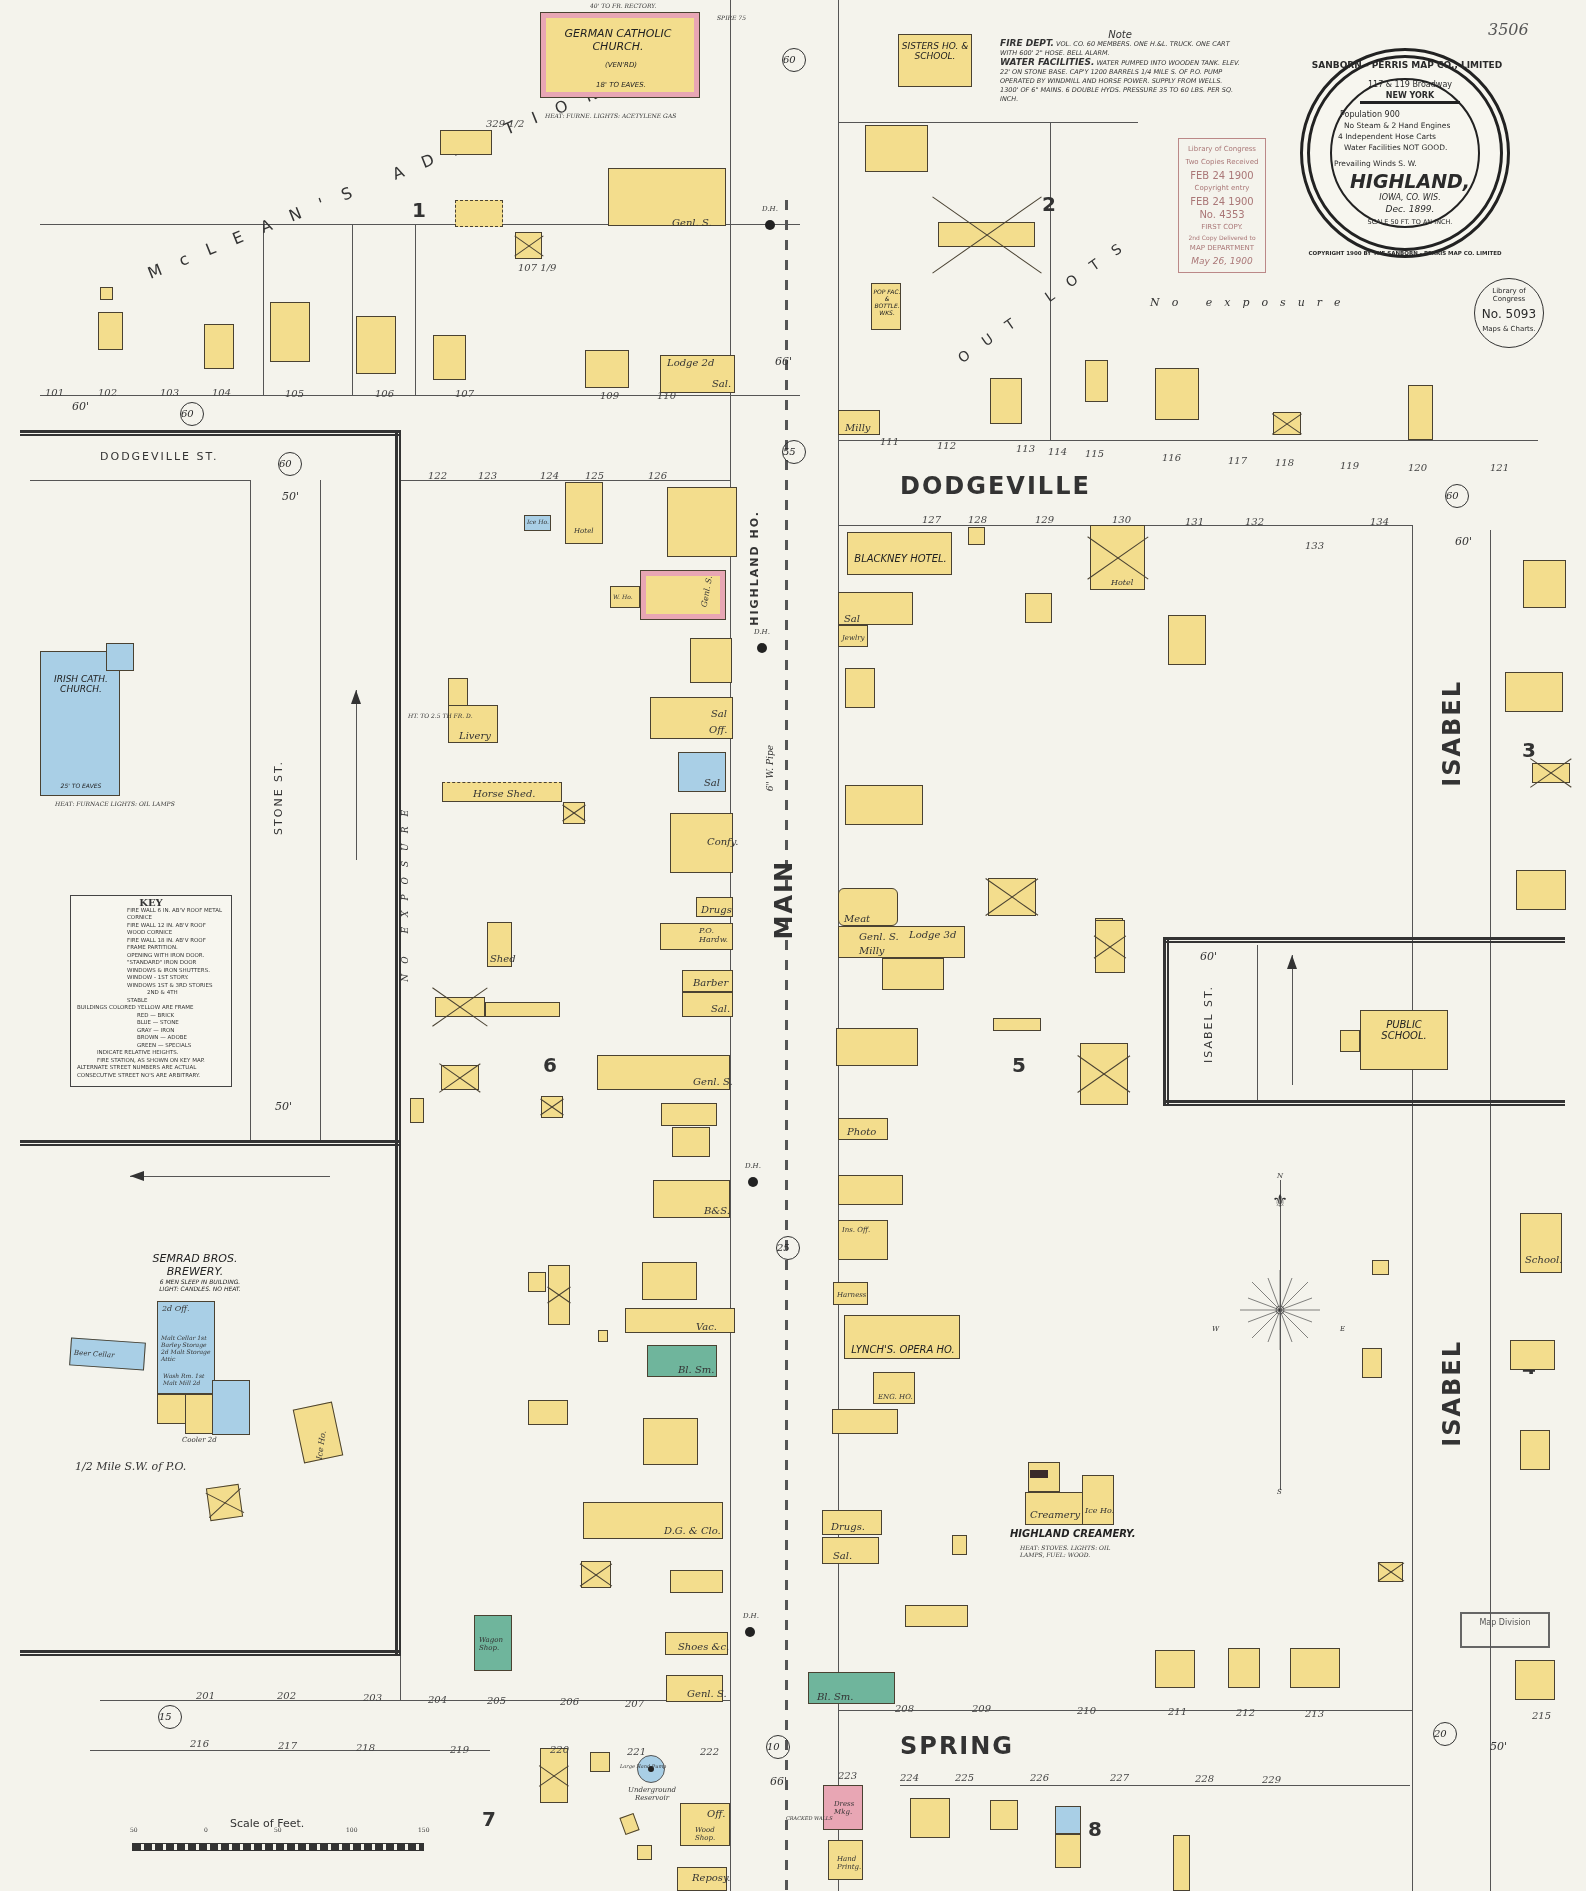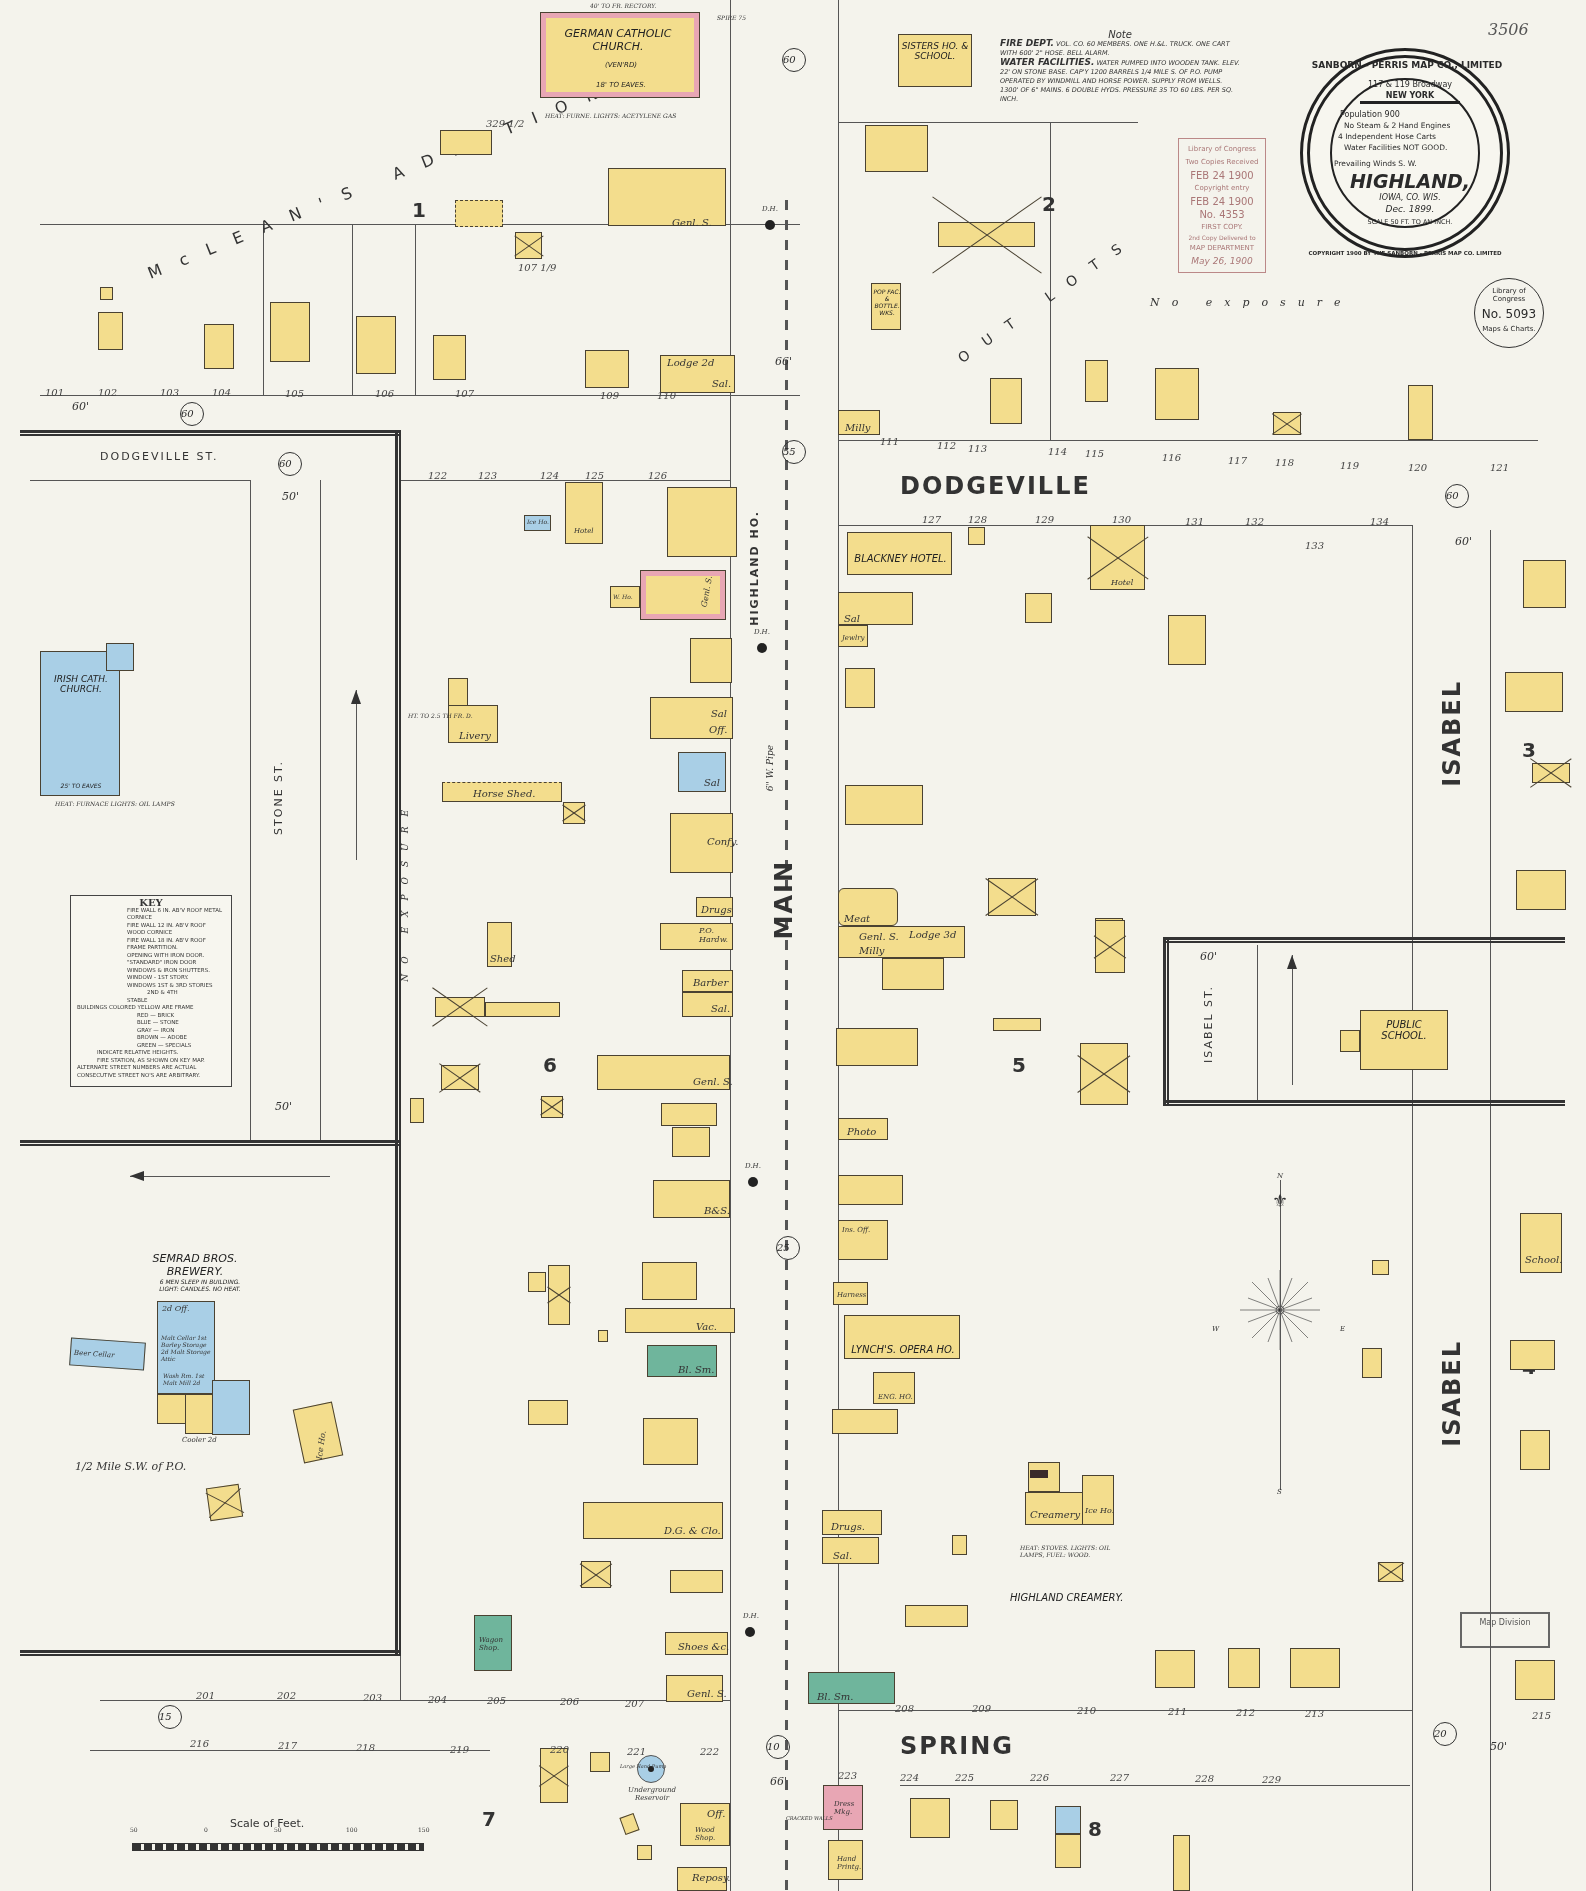--- a/index.html
+++ b/index.html
@@ -398,21 +398,21 @@
   </div>
 
   <div class="bld" style="left:1028px;top:1462px;width:32px;height:30px;"></div>
   <div class="abs" style="left:1030px;top:1470px;width:18px;height:8px;background:#3a2a2a;"></div>
   <div class="bld" style="left:1025px;top:1492px;width:60px;height:33px;">
     <div class="lbl" style="left:4px;top:16px;">Creamery</div>
   </div>
   <div class="bld" style="left:1082px;top:1475px;width:32px;height:50px;">
     <div class="lbl" style="left:2px;top:30px;font-size:8px;">Ice Ho.</div>
   </div>
-  <div class="blbl" style="left:1010px;top:1592px;font-size:10px;font-weight:normal;">HIGHLAND CREAMERY.</div>
+  <div class="blbl" style="left:1010px;top:1528px;font-size:10px;font-weight:bold;">HIGHLAND CREAMERY.</div>
   <div class="lbl" style="left:1020px;top:1544px;width:95px;white-space:normal;font-size:6px;">HEAT: STOVES. LIGHTS: OIL LAMPS, FUEL: WOOD.</div>
 
   <svg class="compass" viewBox="0 0 80 80">
     <g stroke="#333" stroke-width="0.6" fill="none">
       <line x1="40" y1="0" x2="40" y2="80"></line>
       <line x1="0" y1="40" x2="80" y2="40"></line>
       <line x1="12" y1="12" x2="68" y2="68"></line>
       <line x1="68" y1="12" x2="12" y2="68"></line>
       <line x1="28" y1="8" x2="52" y2="72"></line>
       <line x1="52" y1="8" x2="28" y2="72"></line>
@@ -495,21 +495,21 @@
   <div class="lotno" style="left:212px;top:387px;">104</div>
   <div class="lotno" style="left:285px;top:388px;">105</div>
   <div class="lotno" style="left:375px;top:388px;">106</div>
   <div class="lotno" style="left:455px;top:388px;">107</div>
   <div class="lotno" style="left:518px;top:262px;">107 1/9</div>
   <div class="lotno" style="left:600px;top:390px;">109</div>
   <div class="lotno" style="left:657px;top:390px;">110</div>
   <div class="lotno" style="left:486px;top:118px;">329 1/2</div>
   <div class="lotno" style="left:880px;top:436px;">111</div>
   <div class="lotno" style="left:937px;top:440px;">112</div>
-  <div class="lotno" style="left:968px;top:443px;text-align:center;">113</div>
+  <div class="lotno" style="left:1016px;top:443px;text-align:center;">113</div>
   <div class="lotno" style="left:1048px;top:446px;">114</div>
   <div class="lotno" style="left:1085px;top:448px;">115</div>
   <div class="lotno" style="left:1162px;top:452px;">116</div>
   <div class="lotno" style="left:1228px;top:455px;">117</div>
   <div class="lotno" style="left:1275px;top:457px;">118</div>
   <div class="lotno" style="left:1340px;top:460px;">119</div>
   <div class="lotno" style="left:1408px;top:462px;">120</div>
   <div class="lotno" style="left:1490px;top:462px;">121</div>
 
   <div class="lotno" style="left:428px;top:470px;">122</div>

